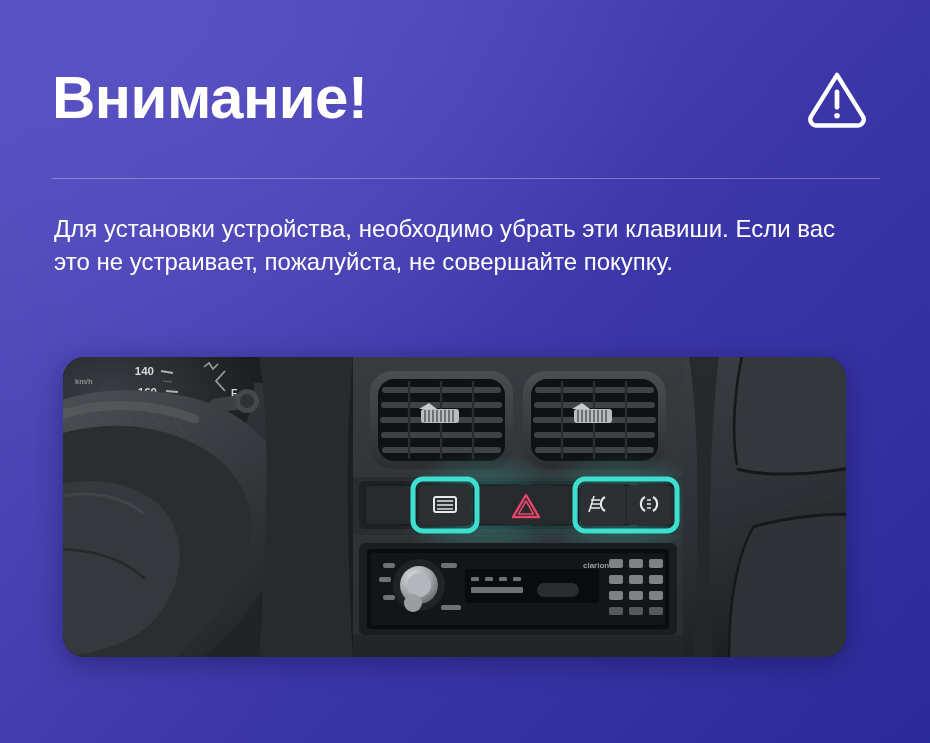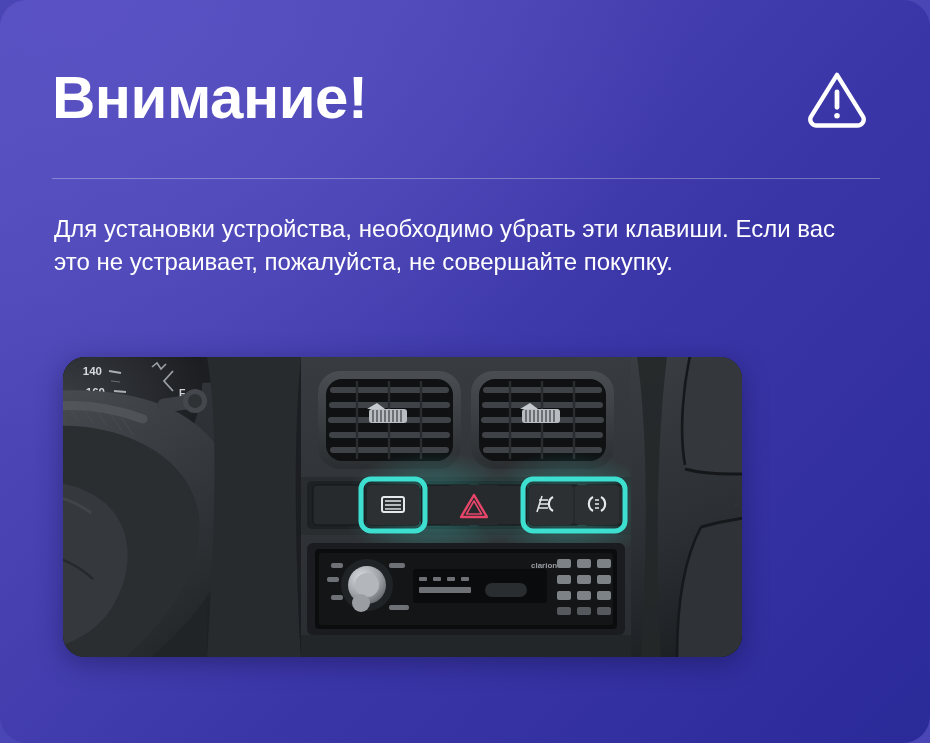--- a/index.html
+++ b/index.html
@@ -17,21 +17,20 @@
 
   .poster {
     position: relative;
     width: 930px;
     height: 743px;
     box-sizing: border-box;
     background:
       radial-gradient(120% 110% at 8% 0%, #5a52c4 0%, rgba(90,82,196,0) 55%),
       linear-gradient(133deg, #5450bd 0%, #4a44b4 28%, #3b36a8 58%, #2b2a99 100%);
     overflow: hidden;
-    border-radius: 27px;
   }
 
   
   .header {
     position: absolute;
     left: 52px;
     top: 52px;
     right: 48px;
     height: 92px;
     display: flex;
@@ -76,21 +75,21 @@
     font-size: 24px;
     line-height: 33px;
     font-weight: 400;
   }
 
   
   .photo {
     position: absolute;
     left: 63px;
     top: 357px;
-    width: 679px;
+    width: 783px;
     height: 300px;
     border-radius: 22px;
     overflow: hidden;
     background: #1d1f22;
     box-shadow: 0 6px 26px rgba(12, 10, 50, 0.38);
   }
   .photo svg {
     display: block;
     width: 100%;
     height: 100%;

